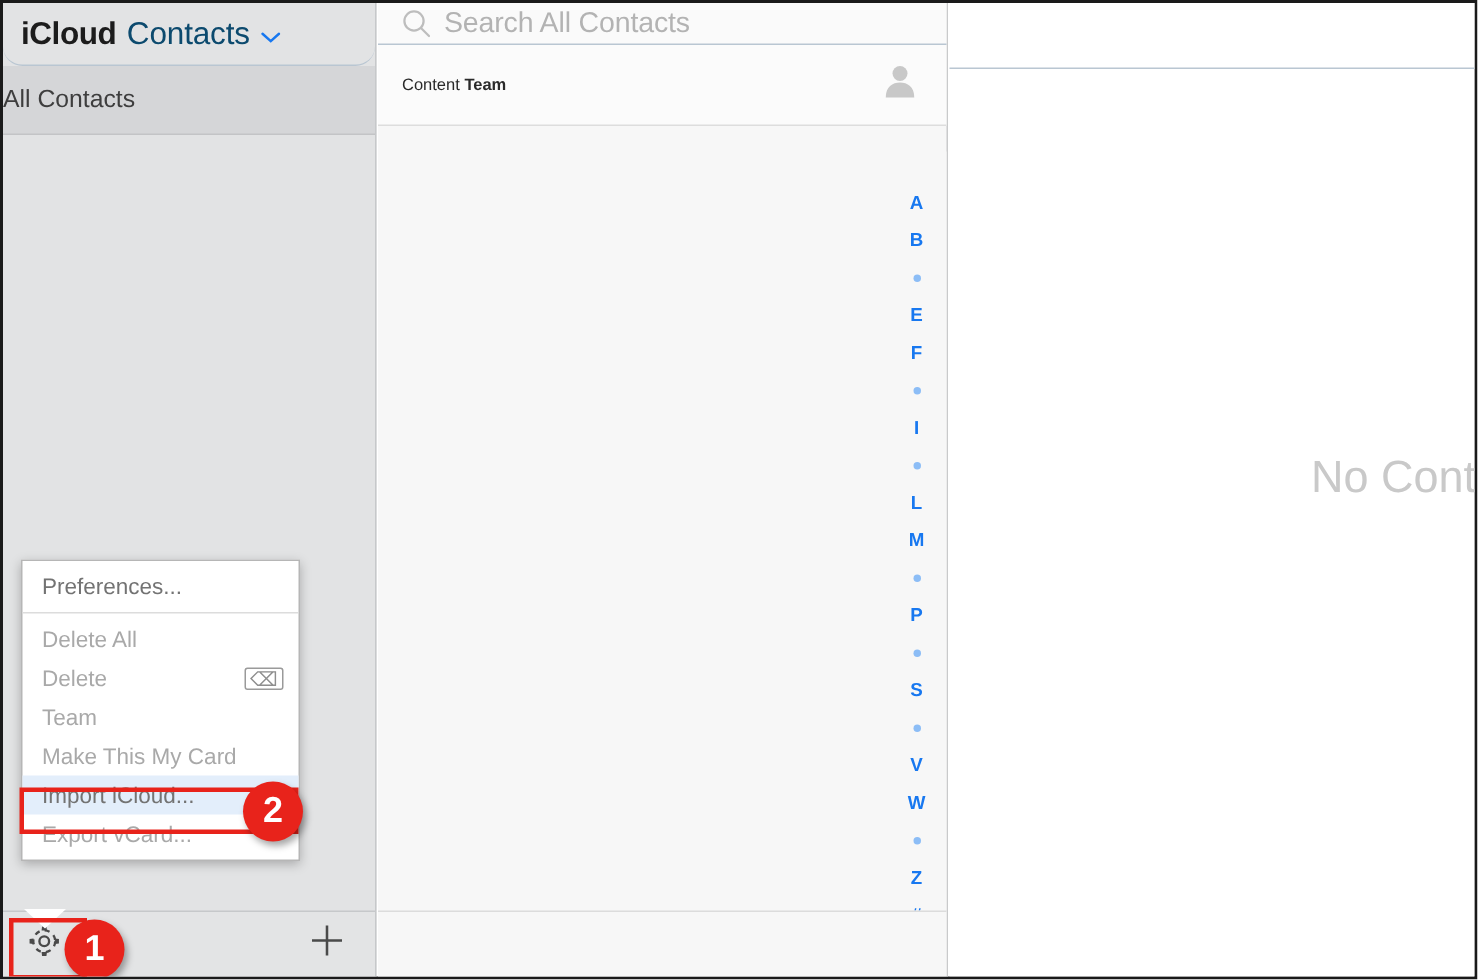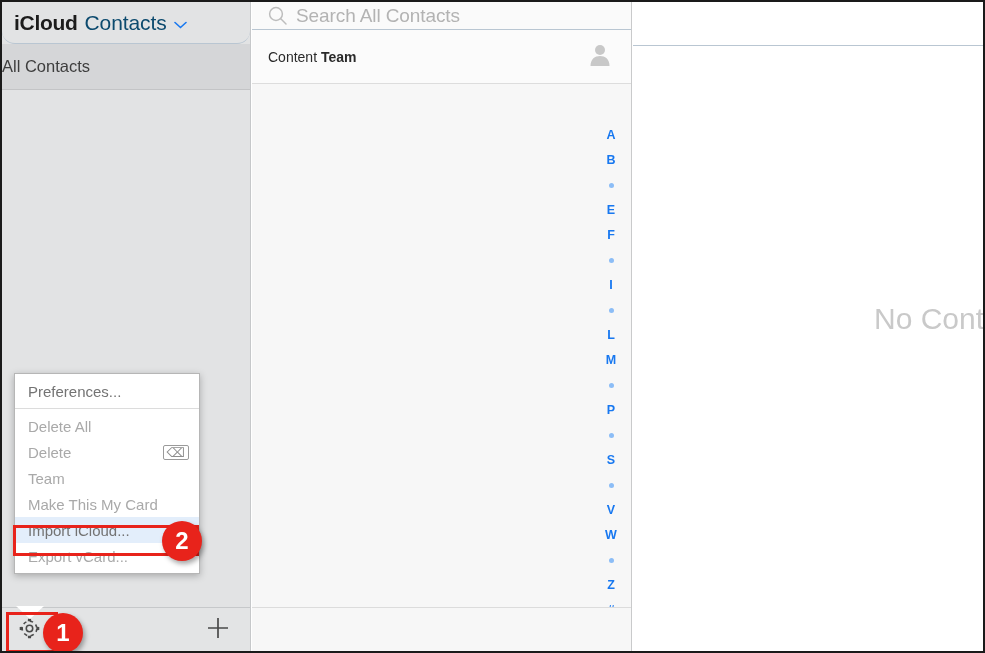--- a/index.html
+++ b/index.html
@@ -206,21 +206,21 @@
     height: 54px;
     background: #fbfbfb;
     border-bottom: 1px solid #dddddd;
     display: flex;
     align-items: center;
     padding: 0 18px 0 16px;
     box-sizing: border-box;
     justify-content: space-between;
   }
   .list-title {
-    font-size: 14px;
+    font-size: 11px;
     color: #2a2a2a;
   }
   .list-title b { font-weight: bold; }
   .list-body {
     position: absolute;
     top: 99px;
     left: 0;
     right: 0;
     bottom: 44px;
     background: #f7f7f7;

